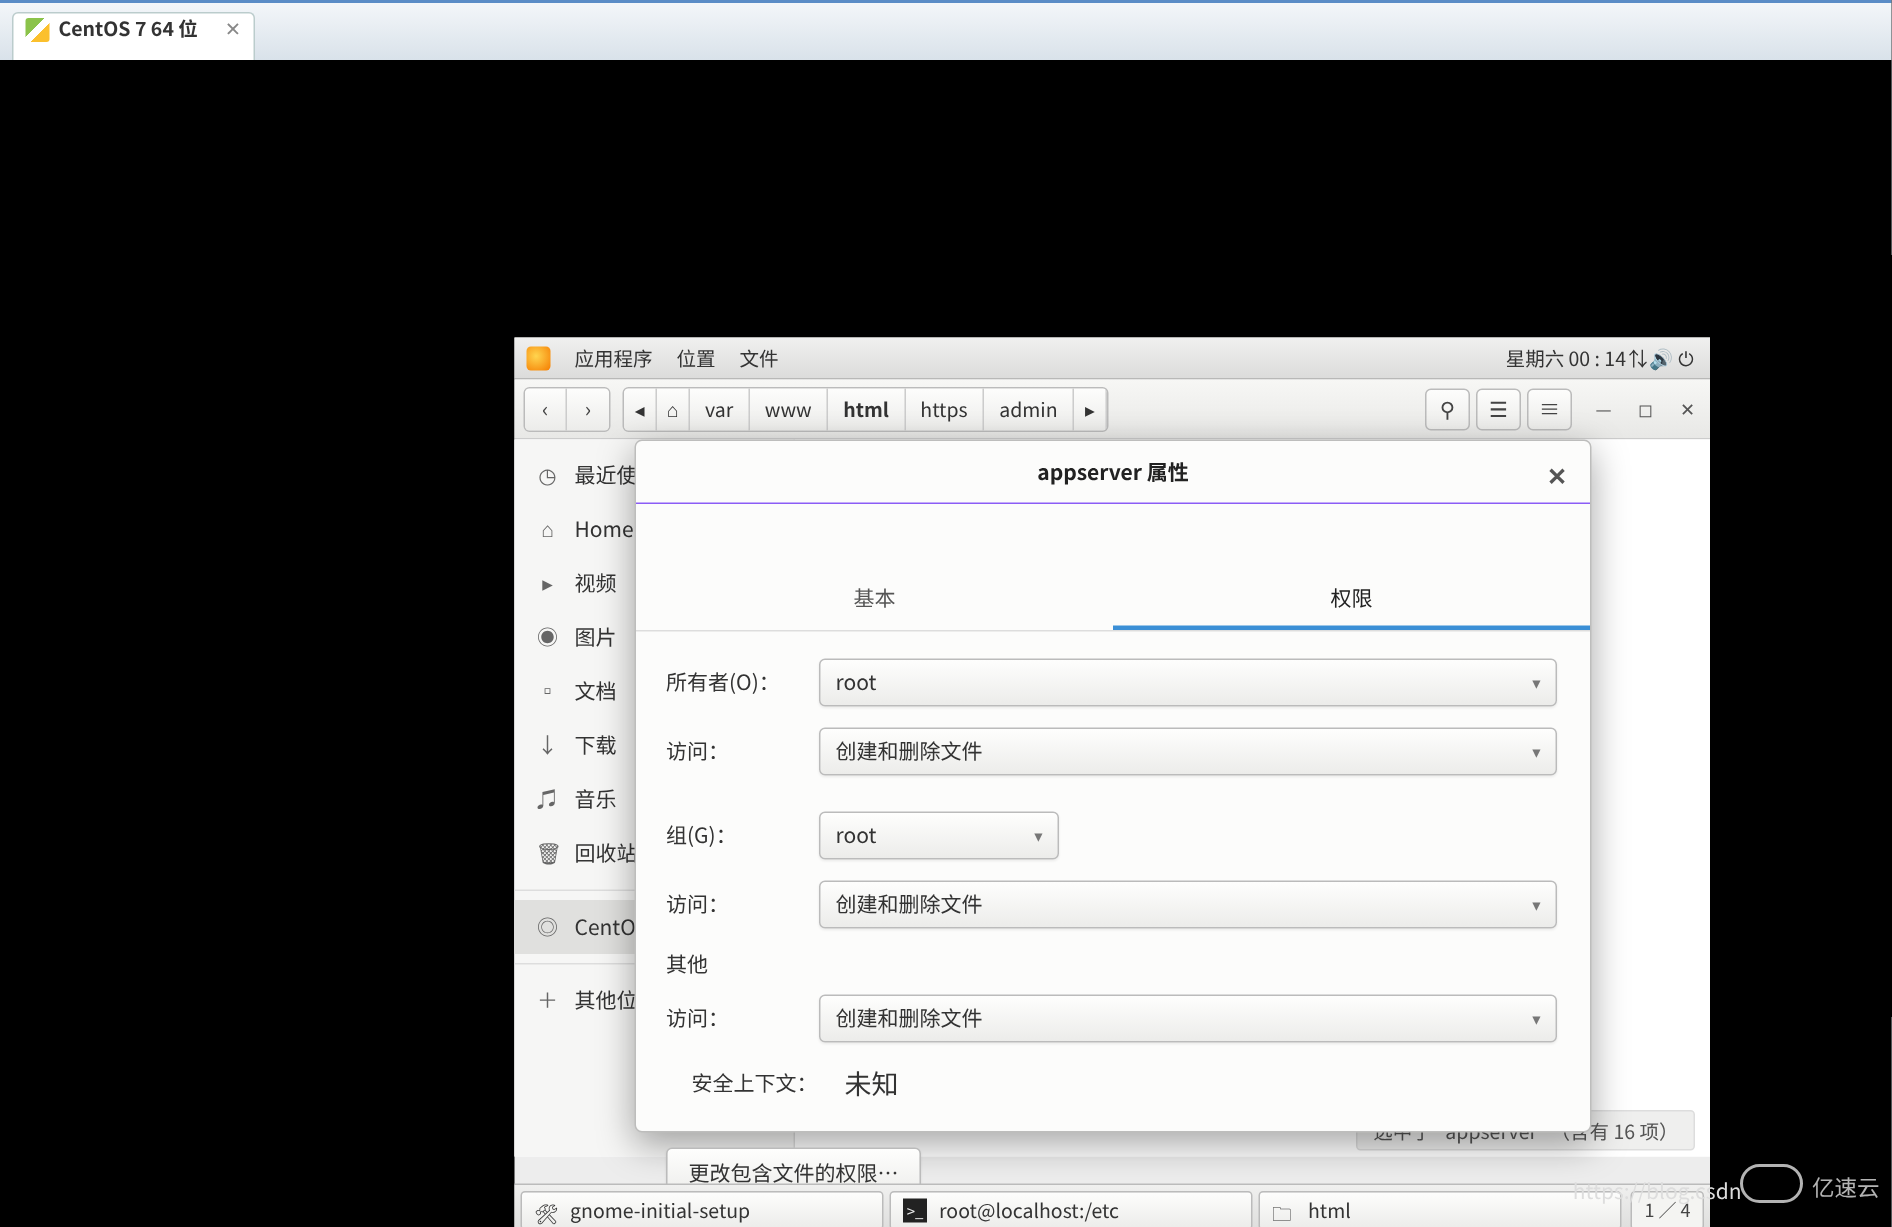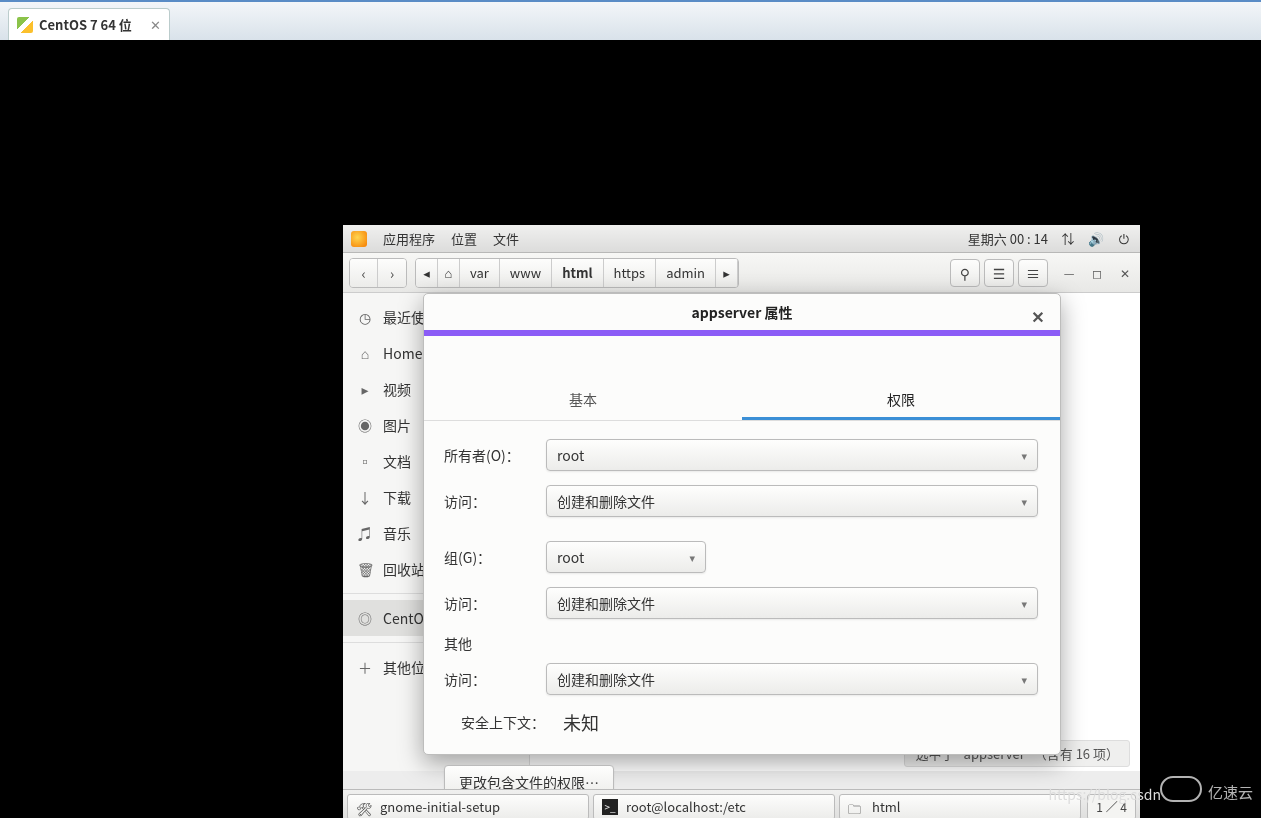--- a/index.html
+++ b/index.html
@@ -1,30 +1,30 @@
 <!DOCTYPE html>
 <html><head>
 <meta charset="utf-8">
 <style>
 *{box-sizing:border-box;margin:0;padding:0;font-family:"Noto Sans CJK SC","WenQuanYi Micro Hei",sans-serif;}
 body{background:#dfe7ee;width:1261px;height:818px;position:relative;overflow:hidden;}
 
 .host-bar{height:40px;background:linear-gradient(#f3f6f9,#d9e2ea);border-top:2px solid #5a8cc6;display:flex;align-items:flex-end;}
-.host-tab{background:#fff;height:32px;margin-left:8px;display:flex;align-items:center;padding:2px 8px;border:1px solid #bcc;border-bottom:none;border-radius:4px 4px 0 0;font-size:13px;font-weight:bold;color:#333;}
+.host-tab{background:#fff;height:32px;margin-left:8px;display:flex;align-items:flex-end;padding:12px 8px;border:1px solid #bcc;border-bottom:none;border-radius:4px 4px 0 0;font-size:13px;font-weight:bold;color:#333;}
 .host-tab .vm-icon{width:16px;height:16px;margin-right:6px;background:linear-gradient(135deg,#8bc34a 40%,#fff 40%,#fff 60%,#fbc02d 60%);border-radius:2px;}
 .host-tab .x{margin-left:18px;color:#888;font-weight:normal;cursor:pointer;}
 
 .vm-area{position:absolute;left:0;top:40px;width:1261px;height:778px;background:#000;}
 
 .gnome{position:absolute;left:343px;top:185px;width:797px;height:598px;background:#ededed;box-shadow:0 0 6px rgba(0,0,0,.5);}
 
 .top-panel{height:28px;background:linear-gradient(#f0f0ef,#dcdcdb);border-bottom:1px solid #b8b8b7;display:flex;align-items:center;padding:4px 8px;font-size:13px;color:#333;}
 .tp-left{display:flex;align-items:center;gap:16px;}
 .tp-left .logo{width:16px;height:16px;border-radius:3px;background:radial-gradient(circle at 40% 40%,#ffd54f,#f57c00);}
-.tp-right{margin-left:auto;display:flex;align-items:center;gap:12px;}
+.tp-right{margin-left:auto;display:flex;align-items:center;}
 .tp-ico{width:16px;height:16px;display:inline-flex;align-items:center;justify-content:center;color:#333;}
 
 .fm-toolbar{height:40px;background:linear-gradient(#f7f7f5,#e8e8e6);border-bottom:1px solid #ccc;display:flex;align-items:center;padding:0 6px;gap:4px;}
 .navbtns{display:flex;border:1px solid #bbb;border-radius:4px;overflow:hidden;}
 .navbtns button{width:28px;height:28px;background:linear-gradient(#fdfdfc,#ececea);border:none;border-right:1px solid #ccc;cursor:pointer;font-size:14px;color:#444;}
 .navbtns button:last-child{border-right:none;}
 .pathbar{display:flex;border:1px solid #bbb;border-radius:4px;overflow:hidden;margin-left:4px;}
 .pathbar button{height:28px;padding:0 10px;background:linear-gradient(#fdfdfc,#ececea);border:none;border-right:1px solid #ccc;cursor:pointer;font-size:13px;color:#333;}
 .pathbar button.sel{font-weight:bold;}
 .pathbar button.arrow{width:22px;padding:0;}
@@ -42,21 +42,21 @@
 .fm-content{flex:1;background:#fff;position:relative;}
 
 .fm-status{position:absolute;right:10px;bottom:4px;font-size:13px;color:#555;background:#efefee;border:1px solid #ddd;border-radius:3px;padding:3px 10px;}
 
 .bottom-panel{position:absolute;left:0;bottom:0;width:100%;height:34px;background:linear-gradient(#f0f0ef,#dcdcdb);border-top:1px solid #bbb;display:flex;align-items:center;padding:0 4px;gap:4px;}
 .task-btn{flex:0 0 242px;height:26px;border:1px solid #bbb;border-radius:3px;background:linear-gradient(#fdfdfc,#ececea);display:flex;align-items:center;padding:0 8px;gap:8px;font-size:13px;color:#333;cursor:pointer;}
 .task-btn .tico{width:16px;height:16px;display:inline-block;}
 .pager{margin-left:auto;height:26px;border:1px solid #bbb;border-radius:3px;background:#f4f4f2;display:flex;align-items:center;padding:12px 8px;font-size:12px;color:#444;}
 
 .dialog{position:absolute;left:80px;top:68px;width:638px;height:462px;background:#fcfcfb;border:1px solid #bdbdbc;border-radius:5px;box-shadow:0 8px 24px rgba(0,0,0,.35);}
-.dlg-title{height:42px;display:flex;align-items:center;justify-content:center;border-bottom:6px solid #8b5cf6;position:relative;font-size:14px;color:#222;font-weight:bold;}
+.dlg-title{height:42px;display:flex;align-items:center;justify-content:center;border-bottom:1px solid #8b5cf6;position:relative;font-size:14px;color:#222;font-weight:bold;}
 .dlg-close{position:absolute;right:12px;top:10px;width:20px;height:20px;cursor:pointer;color:#555;font-size:16px;text-align:center;}
 .dlg-tabs{height:40px;display:flex;border-bottom:1px solid #ddd;margin-top:45px;}
 .dlg-tab{flex:1;display:flex;align-items:center;justify-content:center;font-size:14px;color:#555;cursor:pointer;border-bottom:3px solid transparent;}
 .dlg-tab.active{color:#222;border-bottom-color:#3b8fd6;}
 .dlg-body{padding:18px 20px 14px 20px;}
 .form-row{display:flex;align-items:center;margin-bottom:14px;}
 .form-row .lbl{width:102px;font-size:14px;color:#333;}
 .combo{height:32px;border:1px solid #bbb;border-radius:4px;background:linear-gradient(#fefefd,#ececea);display:flex;align-items:center;padding:0 10px;font-size:14px;color:#333;cursor:pointer;position:relative;box-shadow:0 1px 2px rgba(0,0,0,.08);}
 .combo.wide{width:492px;}
 .combo.narrow{width:160px;}

